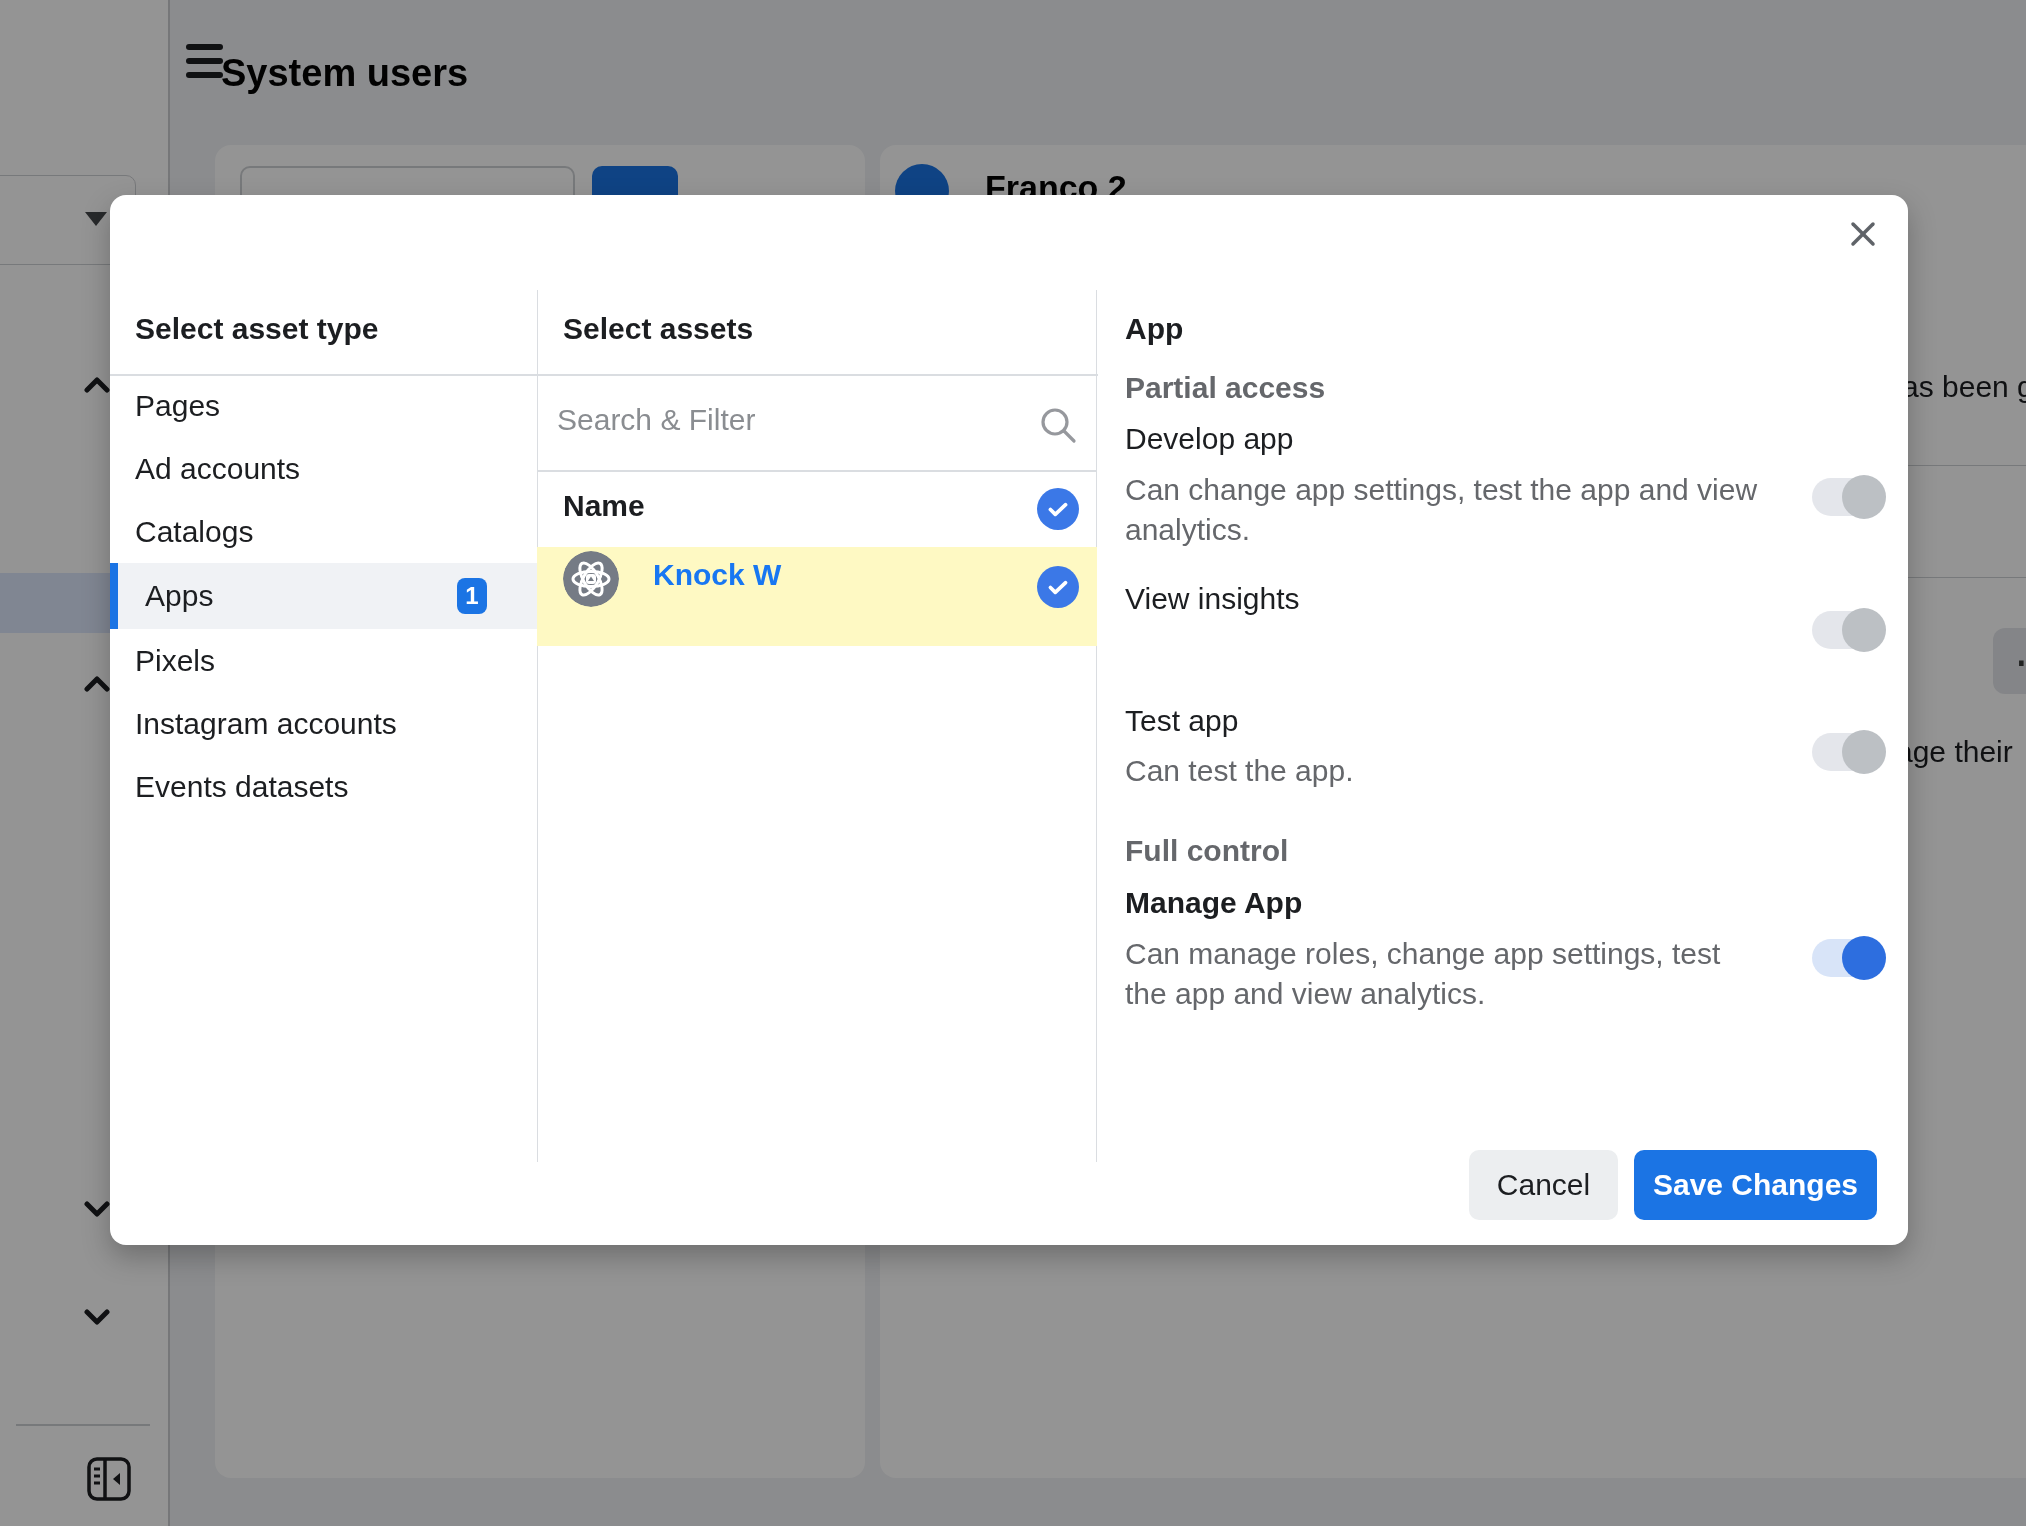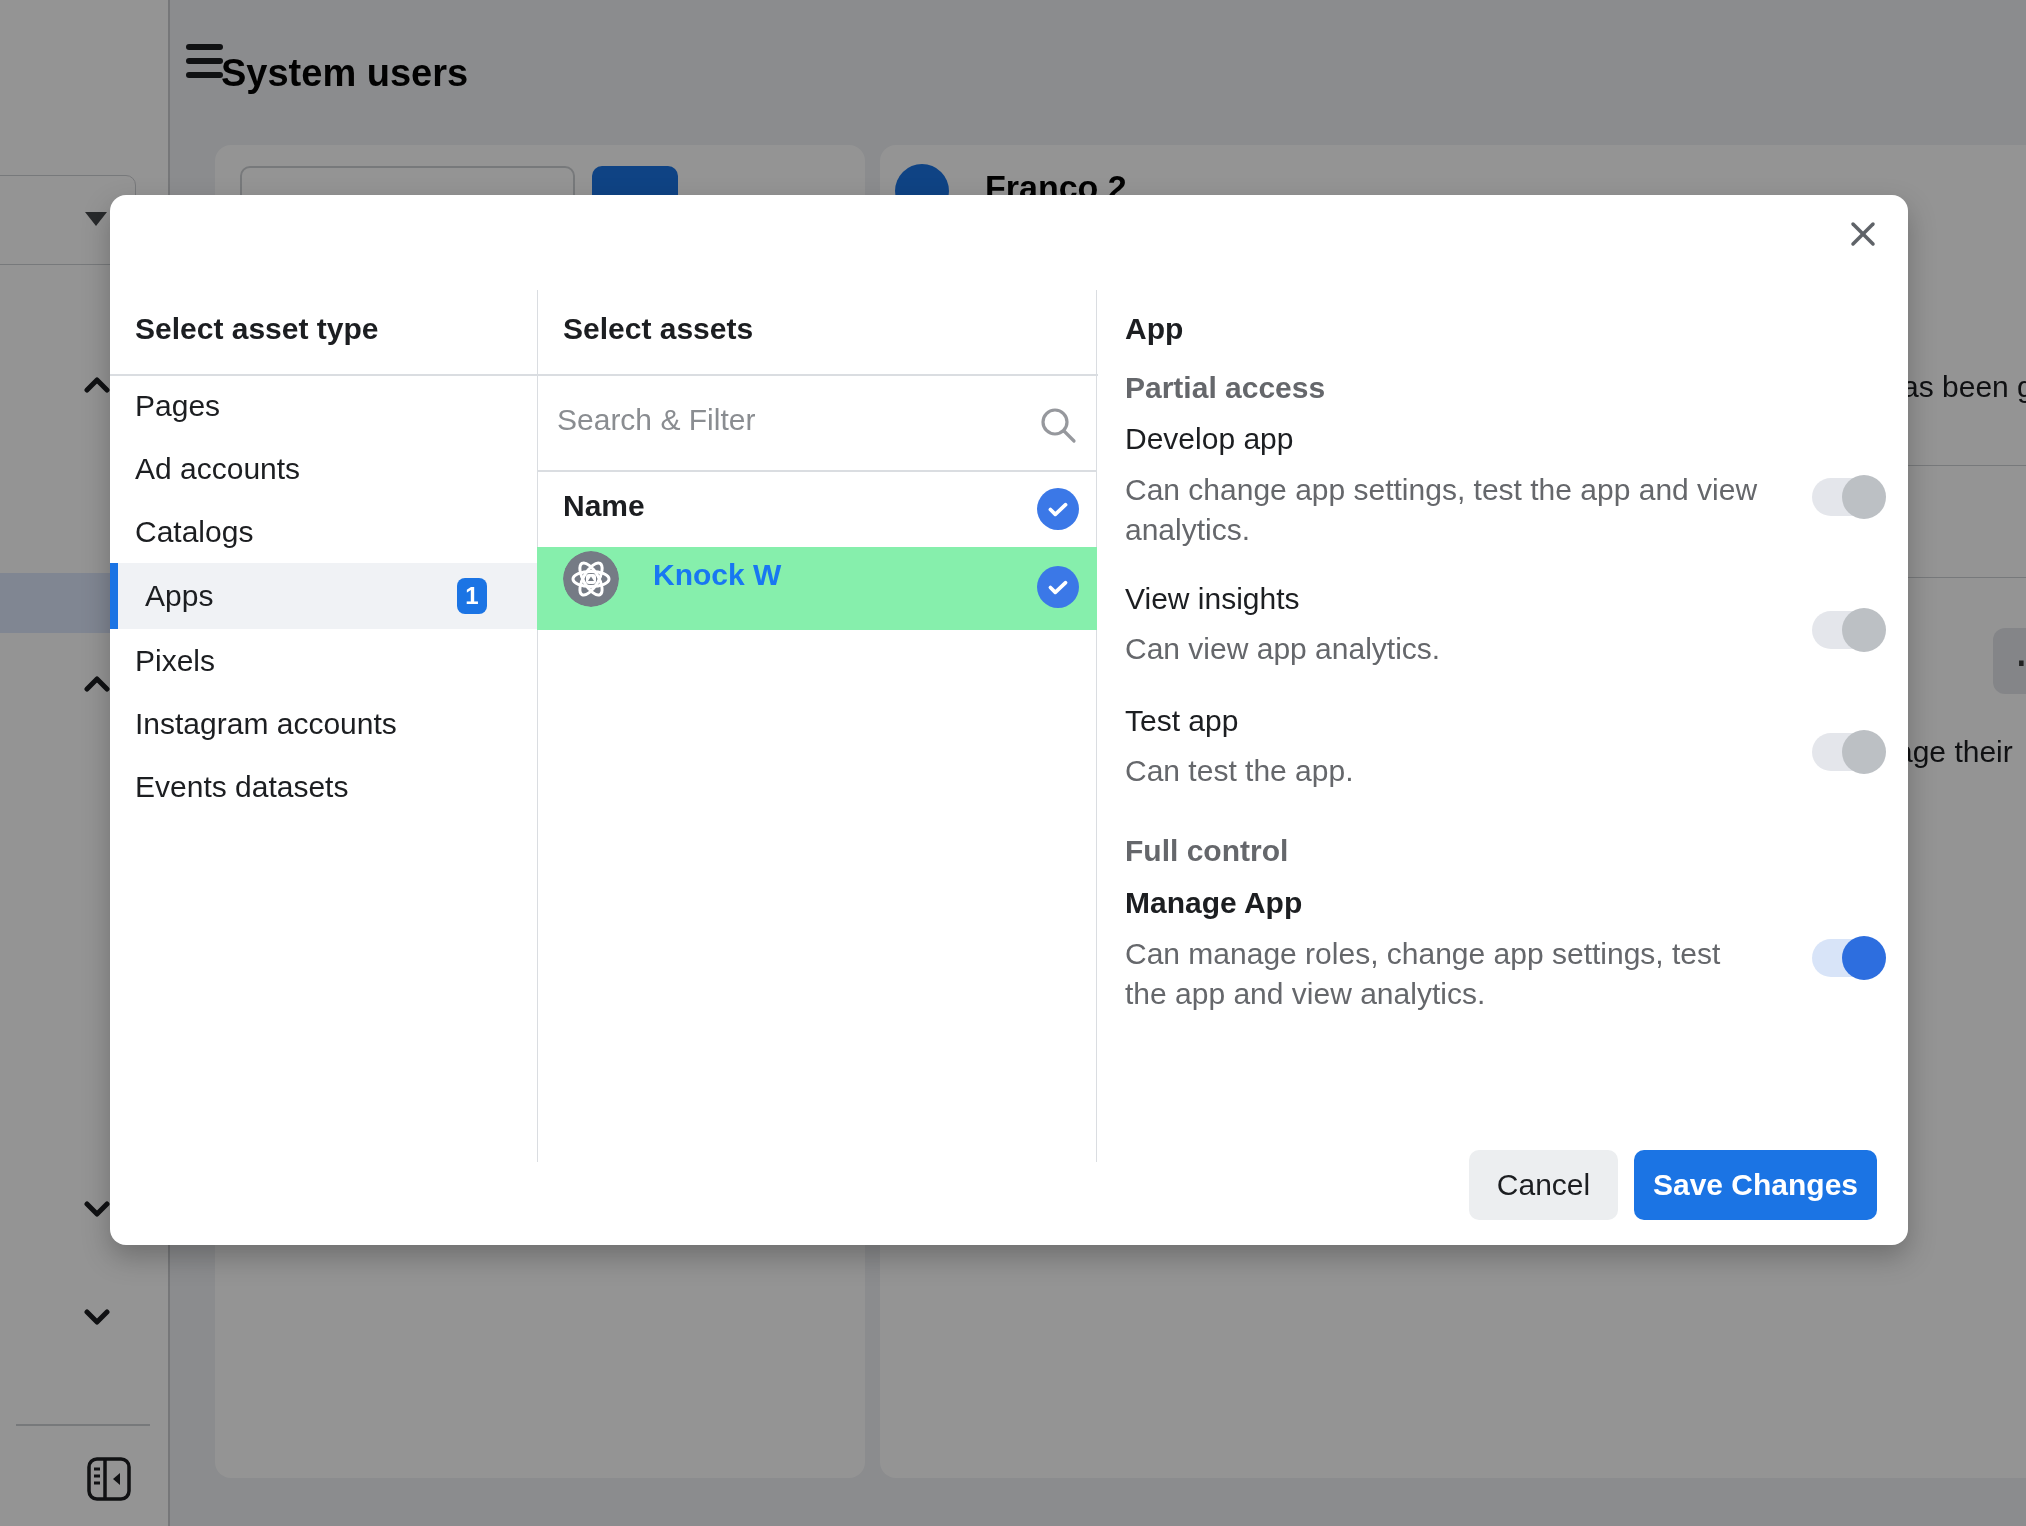--- a/index.html
+++ b/index.html
@@ -45,21 +45,21 @@
   .atype-row.sel .lbl{margin-left:27px;}
   .selbar{left:0;top:368px;width:8px;height:66px;background:#1B74E4;}
   .badge{position:absolute;right:50px;top:15px;width:30px;height:36px;background:#1B74E4;border-radius:8px;color:#fff;font-size:24px;font-weight:bold;display:flex;align-items:center;justify-content:center;}
 
   
   .srch{left:445px;top:192px;width:440px;height:64px;border:none;outline:none;font-size:30px;color:#1C1E21;font-family:"Liberation Sans",sans-serif;}
   .srch::placeholder{color:#8A8D91;}
   .sdiv{left:427px;top:275px;width:560px;height:2px;background:#DADDE1;}
   .ndiv{left:427px;top:352px;width:560px;height:1px;background:#E4E6EB;}
   .name-hdr{left:453px;top:294px;font-size:30px;font-weight:bold;color:#1C1E21;}
-  .asset-row{left:427px;top:352px;width:560px;height:83px;background:#86efac;cursor:pointer;}
+  .asset-row{left:427px;top:352px;width:560px;height:99px;background:#fef9c3;cursor:pointer;}
   .avatar{left:26px;top:4px;width:56px;height:56px;border-radius:50%;}
   .asset-name{left:116px;top:11px;font-size:30px;color:#1877F2;font-weight:bold;}
   .chk{width:42px;height:42px;border-radius:50%;background:#3B78E7;display:flex;align-items:center;justify-content:center;cursor:pointer;}
 
   
   .p-hdr{font-size:30px;font-weight:bold;color:#65676B;left:1015px;}
   .p-lbl{font-size:30px;color:#1C1E21;left:1015px;}
   .p-desc{font-size:30px;color:#65676B;line-height:40px;left:1015px;width:640px;}
   .toggle{left:1702px;width:72px;height:38px;border-radius:19px;background:#E4E6EB;cursor:pointer;}
   .toggle .knob{position:absolute;right:-2px;top:-3px;width:44px;height:44px;border-radius:50%;background:#BCC0C4;}
@@ -205,21 +205,20 @@
 
     <div class="abs p-hdr" style="top:176px;">Partial access</div>
 
     <div class="abs p-lbl" style="top:227px;">Develop app</div>
     <div class="abs p-desc" style="top:275px;">Can change app settings, test the app and view analytics.</div>
     <div class="abs toggle" style="top:283px;">
         <div class="knob"></div>
       </div>
 
     <div class="abs p-lbl" style="top:387px;">View insights</div>
-    <div class="abs p-desc" style="top:434px;">Can view app analytics.</div>
     <div class="abs toggle" style="top:416px;">
         <div class="knob"></div>
       </div>
 
     <div class="abs p-lbl" style="top:509px;">Test app</div>
     <div class="abs p-desc" style="top:556px;">Can test the app.</div>
     <div class="abs toggle" style="top:538px;">
         <div class="knob"></div>
       </div>
 

